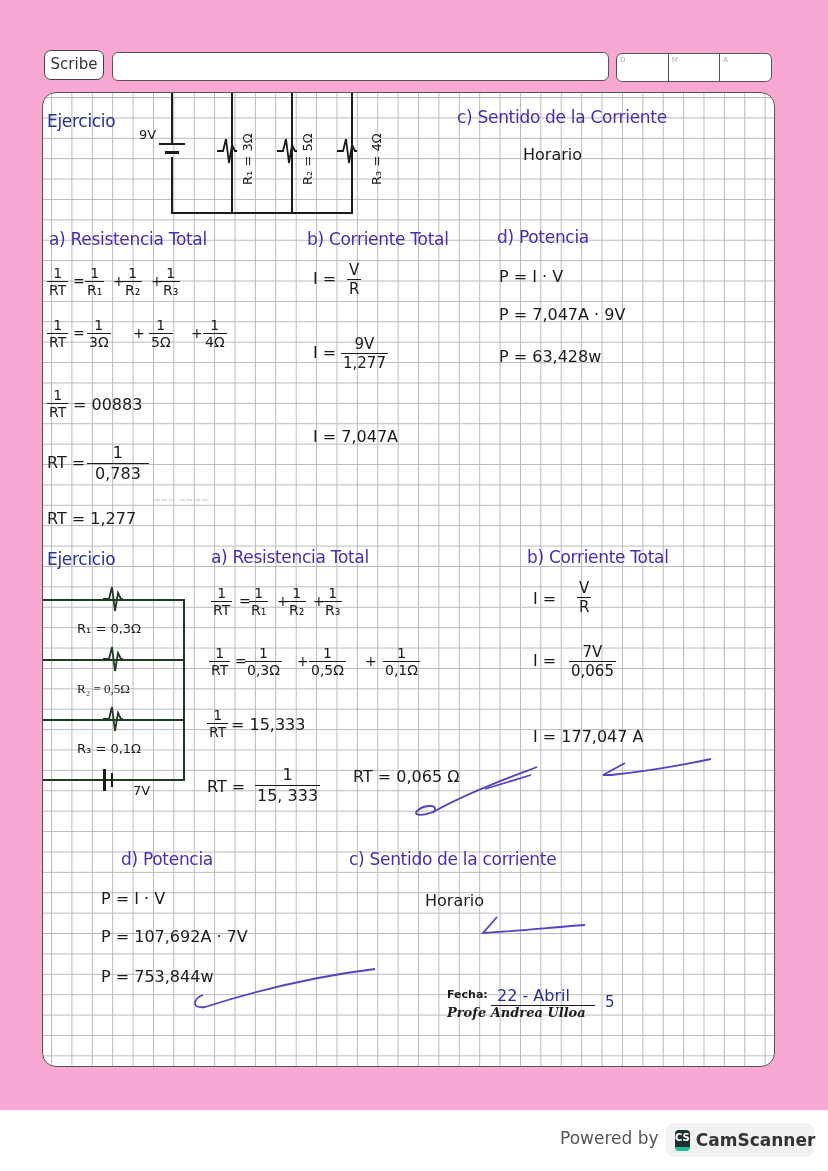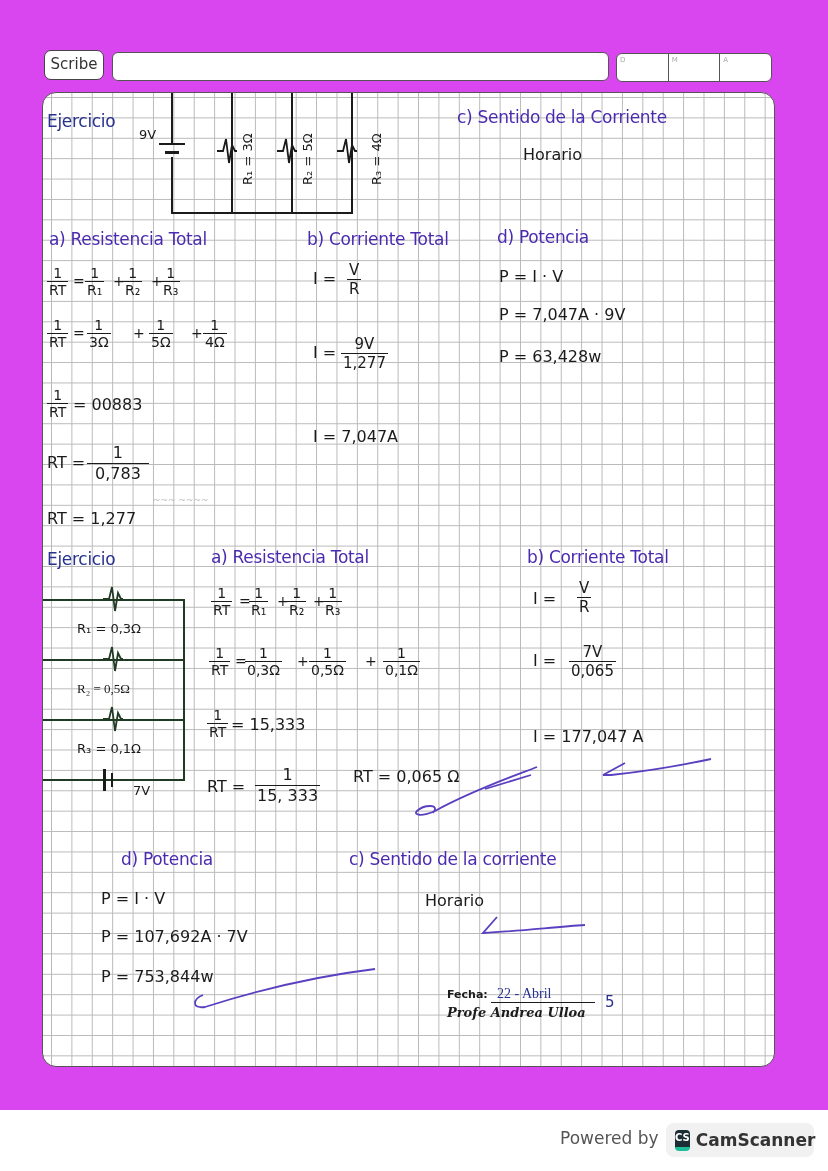--- a/index.html
+++ b/index.html
@@ -1,19 +1,19 @@
 <!DOCTYPE html>
 <html><head>
 <meta charset="utf-8">
 <style>
   * { box-sizing: border-box; margin: 0; padding: 0; }
   html, body { width: 828px; height: 1171px; background: #ffffff; overflow: hidden; }
   body { position: relative; font-family: "DejaVu Sans", sans-serif; color: #1a1a1a; }
 
-  .scan-page { position: absolute; left: 0; top: 0; width: 828px; height: 1110px; background: #d946ef; }
+  .scan-page { position: absolute; left: 0; top: 0; width: 828px; height: 1110px; background: #f9a8d4; }
 
   .scribe-logo { position: absolute; left: 44px; top: 50px; width: 60px; height: 30px; border: 1.5px solid #444; border-radius: 7px; background: #fff; font-family: "DejaVu Sans", sans-serif; font-size: 15px; color: #333; text-align: center; line-height: 27px; }
   .title-field { position: absolute; left: 112px; top: 52px; width: 497px; height: 29px; border: 1.5px solid #555; border-radius: 6px; background: #fff; }
   .date-box { position: absolute; left: 616px; top: 53px; width: 156px; height: 29px; border: 1.5px solid #555; border-radius: 6px; background: #fff; display: flex; }
   .date-cell { flex: 1; border-right: 1.5px solid #555; font-size: 7px; color: #aaa; padding: 2px 3px; }
   .date-cell:last-child { border-right: none; }
 
   .grid-sheet { position: absolute; left: 42px; top: 92px; width: 733px; height: 975px; border: 1.5px solid #555; border-radius: 14px 14px 14px 14px;
     background-color: #fff;
     background-image:
@@ -309,21 +309,21 @@
       </svg>
 
     <div class="hw ink-purple sz-h" style="left:306px; top:756px;">c) Sentido de la corriente</div>
     <div class="hw ink-black sz-b" style="left:382px; top:798px;">Horario</div>
     <svg class="check" style="left:436px; top:820px;" width="110" height="30">
         <path d="M18,4 L4,20 C40,18 76,14 106,12" fill="none" stroke="#5a3fc0" stroke-width="1.8"></path>
       </svg>
 
     <div>
       <span class="hw ink-black" style="left:404px; top:895px; font-size:11px; font-weight:bold;">Fecha:</span>
-      <span class="hw ink-blue" style="left:448px; top:893px; font-size:14px; border-bottom:1.3px solid #1b1b1b; padding:0 6px 0 6px; width:104px;font-family:Liberation Serif, serif;">22 - Abril</span>
+      <span class="hw ink-blue" style="left:448px; top:893px; font-size:16px; border-bottom:1.3px solid #1b1b1b; padding:0 6px 0 6px; width:104px;">22 - Abril</span>
       <span class="hw ink-black" style="left:404px; top:912px; font-size:13px; font-style:italic; font-weight:bold; font-family:'DejaVu Serif', serif;">Profe Andrea Ulloa</span>
       <span class="hw ink-blue" style="left:562px; top:900px; font-size:15px;">5</span>
     </div>
   </div>
 </div>
 
 <div class="footer-powered">Powered by</div>
 <div class="cs-badge">
   <div class="cs-logo">CS</div>
   <div class="cs-name">CamScanner</div>

